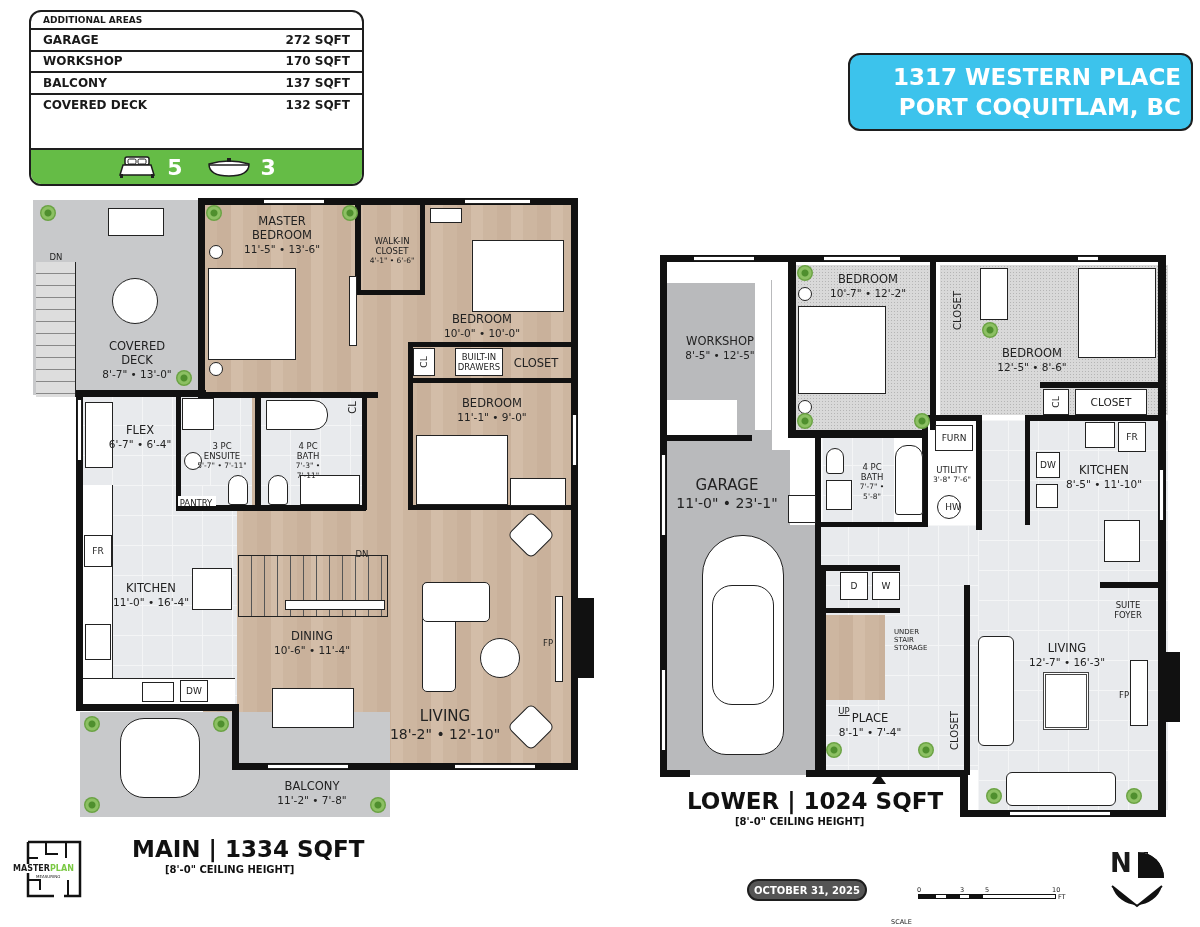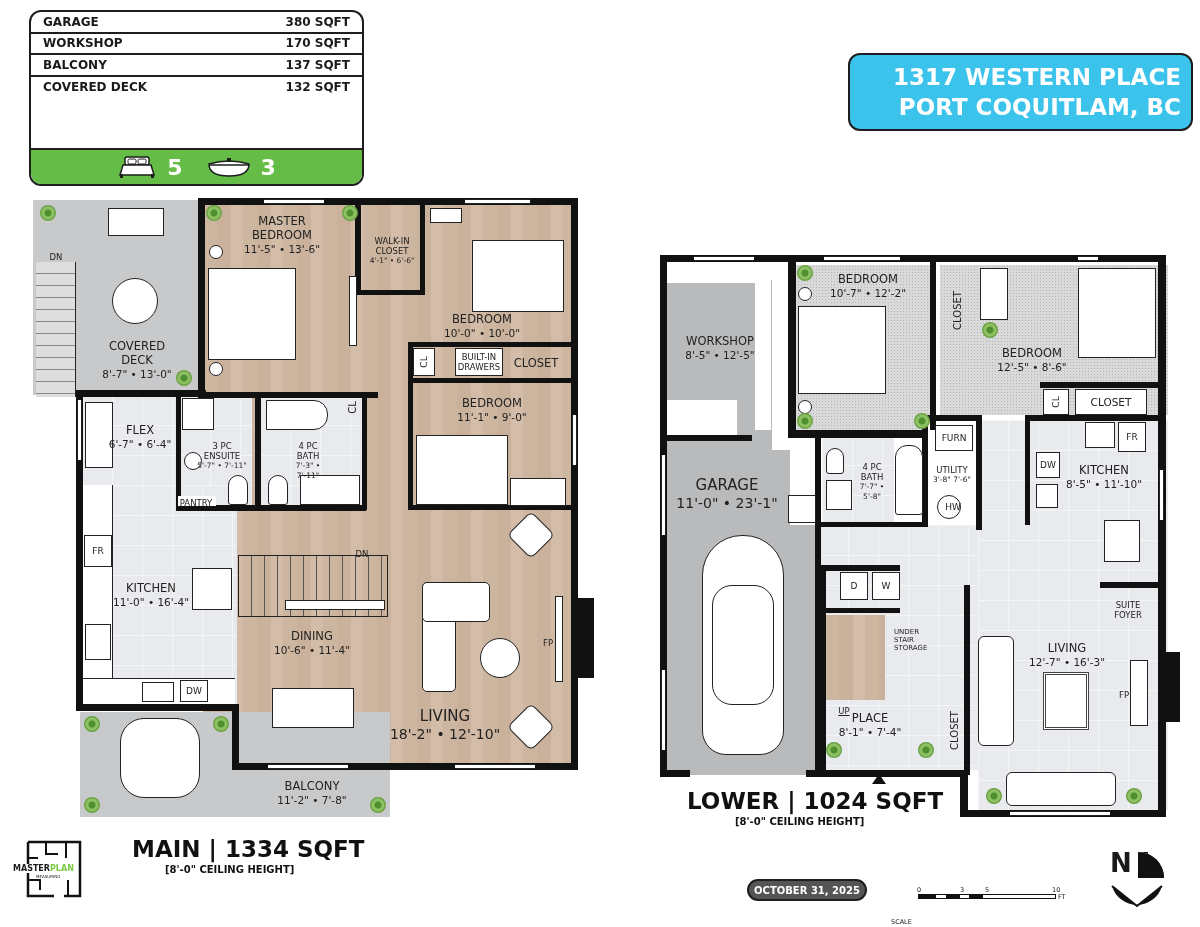--- a/index.html
+++ b/index.html
@@ -71,23 +71,24 @@
   .scale .bar { position: absolute; left: 27px; top: 8px; width: 138px; height: 5px; border: 1px solid #111;
     background: linear-gradient(90deg, #111 0 12.5%, #fff 12.5% 20%, #111 20% 30%, #fff 30% 37%, #111 37% 47%, #fff 47%); }
   .scale span { position: absolute; }
 
   .north { position: absolute; left: 1108px; top: 850px; width: 58px; height: 58px; }
 </style>
 </head>
 <body>
 
 <div class="summary">
+  <div class="sub">ADDITIONAL AREAS</div>
   <div class="row">
     <span>GARAGE</span>
-    <span>380 SQFT</span>
+    <span>272 SQFT</span>
   </div>
   <div class="row">
     <span>WORKSHOP</span>
     <span>170 SQFT</span>
   </div>
   <div class="row">
     <span>BALCONY</span>
     <span>137 SQFT</span>
   </div>
   <div class="row" style="border-bottom:none;">

